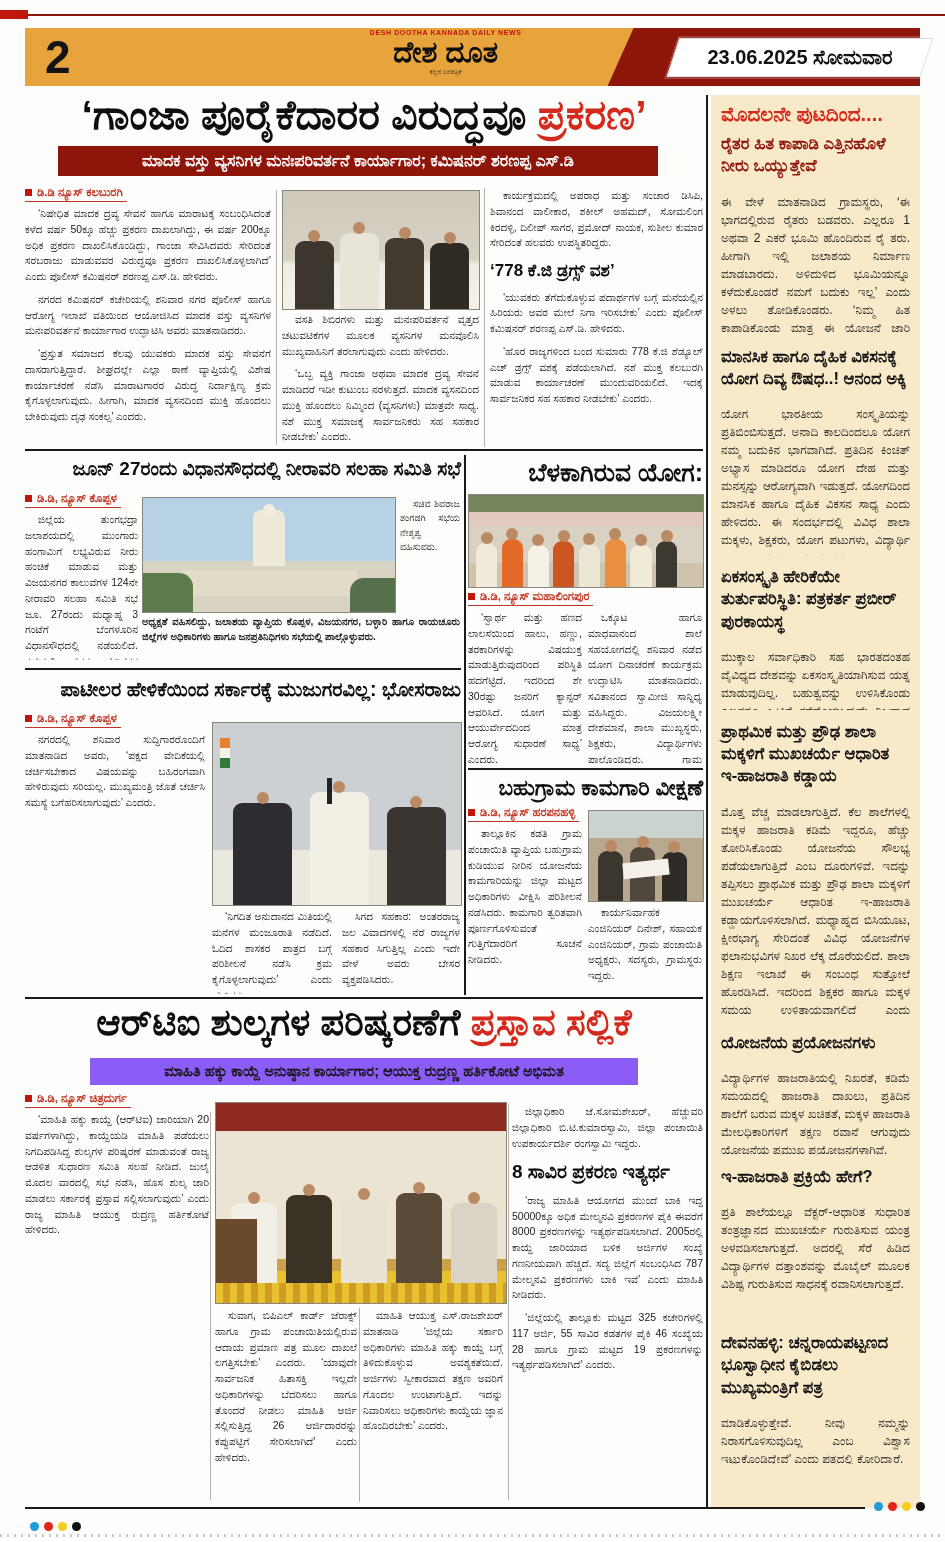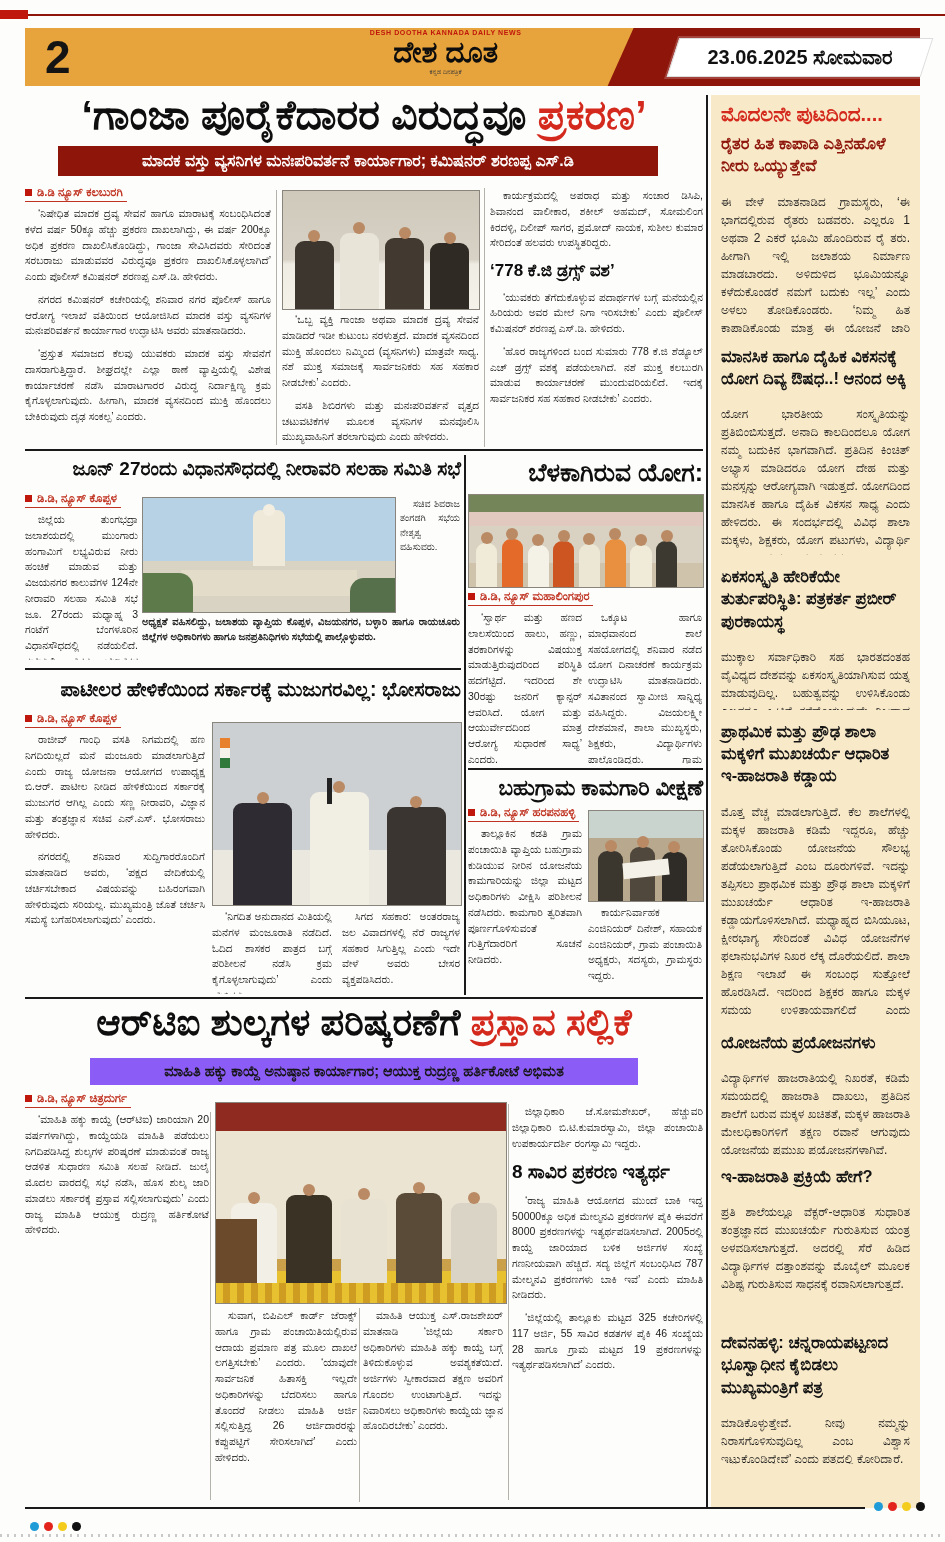--- a/index.html
+++ b/index.html
@@ -90,22 +90,22 @@
     <p>‘ಪ್ರಸ್ತುತ ಸಮಾಜದ ಕೆಲವು ಯುವಕರು ಮಾದಕ ವಸ್ತು ಸೇವನೆಗೆ ದಾಸರಾಗುತ್ತಿದ್ದಾರೆ. ಶೀಘ್ರದಲ್ಲೇ ಎಲ್ಲಾ ಠಾಣೆ ವ್ಯಾಪ್ತಿಯಲ್ಲಿ ವಿಶೇಷ ಕಾರ್ಯಾಚರಣೆ ನಡೆಸಿ ಮಾರಾಟಗಾರರ ವಿರುದ್ಧ ನಿರ್ದಾಕ್ಷಿಣ್ಯ ಕ್ರಮ ಕೈಗೊಳ್ಳಲಾಗುವುದು. ಹೀಗಾಗಿ, ಮಾದಕ ವ್ಯಸನದಿಂದ ಮುಕ್ತಿ ಹೊಂದಲು ಬೇಕಿರುವುದು ದೃಢ ಸಂಕಲ್ಪ’ ಎಂದರು.</p>
   </div>
 
   <div class="photo" style="left:282px;top:190px;width:196px;height:118px;background:linear-gradient(180deg,#cfc9bc 0%,#d8d2c6 58%,#efece4 62%,#f5f2ea 100%);">
     <i class="fg" style="left:6%;width:20%;height:58%;background:#3c362e;"></i>
     <i class="fg" style="left:29%;width:20%;height:64%;background:#e8e4d8;"></i>
     <i class="fg" style="left:52%;width:20%;height:60%;background:#423a30;"></i>
     <i class="fg" style="left:75%;width:20%;height:56%;background:#2f2a24;"></i>
   </div>
   <div class="col" style="left:282px;top:312px;width:197px;height:135px;">
+    <p>ವಸತಿ ಶಿಬಿರಗಳು ಮತ್ತು ಮನಃಪರಿವರ್ತನೆ ವೃತ್ತದ ಚಟುವಟಿಕೆಗಳ ಮೂಲಕ ವ್ಯಸನಿಗಳ ಮನವೊಲಿಸಿ ಮುಖ್ಯವಾಹಿನಿಗೆ ತರಲಾಗುವುದು ಎಂದು ಹೇಳಿದರು.</p>
     <p>‘ಒಬ್ಬ ವ್ಯಕ್ತಿ ಗಾಂಜಾ ಅಥವಾ ಮಾದಕ ದ್ರವ್ಯ ಸೇವನೆ ಮಾಡಿದರೆ ಇಡೀ ಕುಟುಂಬ ನರಳುತ್ತದೆ. ಮಾದಕ ವ್ಯಸನದಿಂದ ಮುಕ್ತಿ ಹೊಂದಲು ನಿಮ್ಮಿಂದ (ವ್ಯಸನಿಗಳು) ಮಾತ್ರವೇ ಸಾಧ್ಯ. ನಶೆ ಮುಕ್ತ ಸಮಾಜಕ್ಕೆ ಸಾರ್ವಜನಿಕರು ಸಹ ಸಹಕಾರ ನೀಡಬೇಕು’ ಎಂದರು.</p>
-    <p>ವಸತಿ ಶಿಬಿರಗಳು ಮತ್ತು ಮನಃಪರಿವರ್ತನೆ ವೃತ್ತದ ಚಟುವಟಿಕೆಗಳ ಮೂಲಕ ವ್ಯಸನಿಗಳ ಮನವೊಲಿಸಿ ಮುಖ್ಯವಾಹಿನಿಗೆ ತರಲಾಗುವುದು ಎಂದು ಹೇಳಿದರು.</p>
   </div>
 
   <div class="col" style="left:490px;top:188px;width:213px;height:259px;">
     <p>ಕಾರ್ಯಕ್ರಮದಲ್ಲಿ ಅಪರಾಧ ಮತ್ತು ಸಂಚಾರ ಡಿಸಿಪಿ, ಶಿವಾನಂದ ವಾಲೀಕಾರ, ಶಕೀಲ್ ಅಹಮದ್, ಸೋಮಲಿಂಗ ಕಿರದಳ್ಳಿ, ದಿಲೀಪ್ ಸಾಗರ, ಪ್ರಮೋದ್ ನಾಯಕ, ಸುಶೀಲ ಕುಮಾರ ಸೇರಿದಂತೆ ಹಲವರು ಉಪಸ್ಥಿತರಿದ್ದರು.</p>
     <div class="h-sub">‘778 ಕೆ.ಜಿ ಡ್ರಗ್ಸ್ ವಶ’</div>
     <p>‘ಯುವಕರು ತೆಗೆದುಕೊಳ್ಳುವ ಪದಾರ್ಥಗಳ ಬಗ್ಗೆ ಮನೆಯಲ್ಲಿನ ಹಿರಿಯರು ಅವರ ಮೇಲೆ ನಿಗಾ ಇರಿಸಬೇಕು’ ಎಂದು ಪೊಲೀಸ್ ಕಮಿಷನರ್ ಶರಣಪ್ಪ ಎಸ್.ಡಿ. ಹೇಳಿದರು.</p>
     <p>‘ಹೊರ ರಾಜ್ಯಗಳಿಂದ ಬಂದ ಸುಮಾರು 778 ಕೆ.ಜಿ ಶೆಡ್ಯೂಲ್ ಎಚ್ ಡ್ರಗ್ಸ್ ವಶಕ್ಕೆ ಪಡೆಯಲಾಗಿದೆ. ನಶೆ ಮುಕ್ತ ಕಲಬುರಗಿ ಮಾಡುವ ಕಾರ್ಯಾಚರಣೆ ಮುಂದುವರಿಯಲಿದೆ. ಇದಕ್ಕೆ ಸಾರ್ವಜನಿಕರ ಸಹ ಸಹಕಾರ ನೀಡಬೇಕು’ ಎಂದರು.</p>
   </div>
 
   <div class="vl-l" style="left:276px;top:190px;height:255px;"></div>
@@ -128,21 +128,20 @@
     <p>ಸಚಿವ ಶಿವರಾಜ ತಂಗಡಗಿ ಸಭೆಯ ನೇತೃತ್ವ ವಹಿಸುವರು.</p>
   </div>
   <div class="caption" style="left:142px;top:615px;width:318px;height:48px;">ಅಧ್ಯಕ್ಷತೆ ವಹಿಸಲಿದ್ದು, ಜಲಾಶಯ ವ್ಯಾಪ್ತಿಯ ಕೊಪ್ಪಳ, ವಿಜಯನಗರ, ಬಳ್ಳಾರಿ ಹಾಗೂ ರಾಯಚೂರು ಜಿಲ್ಲೆಗಳ ಅಧಿಕಾರಿಗಳು ಹಾಗೂ ಜನಪ್ರತಿನಿಧಿಗಳು ಸಭೆಯಲ್ಲಿ ಪಾಲ್ಗೊಳ್ಳುವರು.</div>
 
   <div class="vl" style="left:464px;top:455px;height:540px;"></div>
   <div class="hl" style="left:25px;top:668px;width:436px;"></div>
 
   <div class="h-art" style="left:25px;top:678px;width:436px;font-size:19.5px;">ಪಾಟೀಲರ ಹೇಳಿಕೆಯಿಂದ ಸರ್ಕಾರಕ್ಕೆ ಮುಜುಗರವಿಲ್ಲ: ಭೋಸರಾಜು</div>
   <div class="byline" style="left:25px;top:712px;"><span class="bb"></span><span>ಡಿ.ಡಿ, ನ್ಯೂಸ್ ಕೊಪ್ಪಳ</span></div>
   <div class="col" style="left:25px;top:732px;width:180px;height:261px;">
-    <p>ರಾಜೀವ್ ಗಾಂಧಿ ವಸತಿ ನಿಗಮದಲ್ಲಿ ಹಣ ನಿಗದಿಯಿಲ್ಲದೆ ಮನೆ ಮಂಜೂರು ಮಾಡಲಾಗುತ್ತಿದೆ ಎಂದು ರಾಜ್ಯ ಯೋಜನಾ ಆಯೋಗದ ಉಪಾಧ್ಯಕ್ಷ ಬಿ.ಆರ್. ಪಾಟೀಲ ನೀಡಿದ ಹೇಳಿಕೆಯಿಂದ ಸರ್ಕಾರಕ್ಕೆ ಮುಜುಗರ ಆಗಿಲ್ಲ ಎಂದು ಸಣ್ಣ ನೀರಾವರಿ, ವಿಜ್ಞಾನ ಮತ್ತು ತಂತ್ರಜ್ಞಾನ ಸಚಿವ ಎನ್.ಎಸ್. ಭೋಸರಾಜು ಹೇಳಿದರು.</p>
     <p>ನಗರದಲ್ಲಿ ಶನಿವಾರ ಸುದ್ದಿಗಾರರೊಂದಿಗೆ ಮಾತನಾಡಿದ ಅವರು, ‘ಪಕ್ಷದ ವೇದಿಕೆಯಲ್ಲಿ ಚರ್ಚಿಸಬೇಕಾದ ವಿಷಯವನ್ನು ಬಹಿರಂಗವಾಗಿ ಹೇಳಿರುವುದು ಸರಿಯಲ್ಲ. ಮುಖ್ಯಮಂತ್ರಿ ಜೊತೆ ಚರ್ಚಿಸಿ ಸಮಸ್ಯೆ ಬಗೆಹರಿಸಲಾಗುವುದು’ ಎಂದರು.</p>
   </div>
   <div class="photo" style="left:212px;top:722px;width:248px;height:182px;background:linear-gradient(180deg,#cdd0d2 0 70%,#ebe8e0 70%);">
     <i class="fg" style="left:8%;width:24%;height:56%;background:#2e2b33;"></i>
     <i class="fg" style="left:39%;width:24%;height:62%;background:#f1eee4;"></i>
     <i class="fg" style="left:70%;width:24%;height:54%;background:#3a3531;"></i>
     <span class="blk" style="left:46%;top:30%;width:5px;height:26px;background:#222;"></span>
     <span class="blk" style="left:3%;top:8%;width:10px;height:30px;background:linear-gradient(180deg,#e8812d 0 33%,#f5f2ea 33% 66%,#2f7a3a 66%);"></span>
   </div>
   <div class="col" style="left:212px;top:909px;width:120px;height:85px;">

